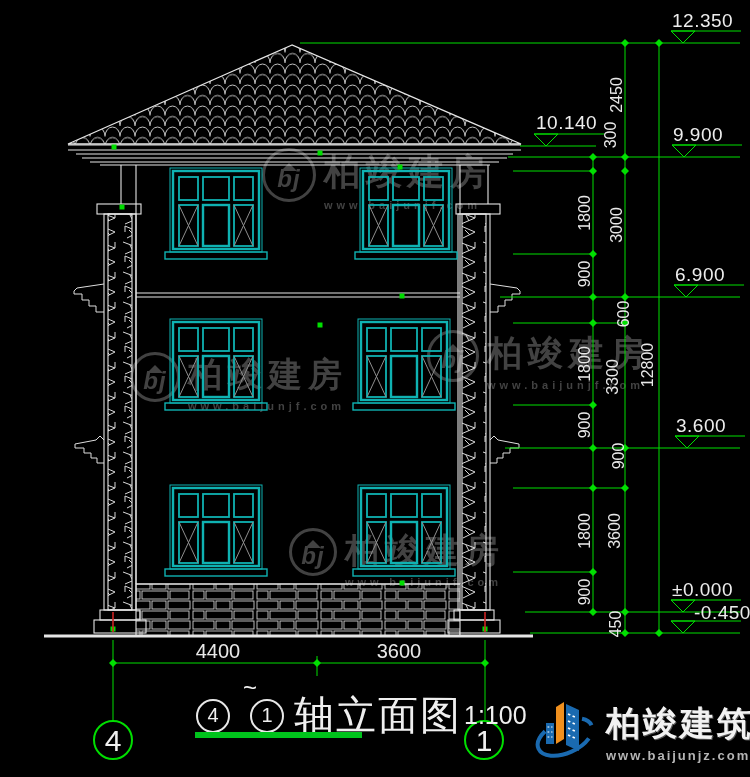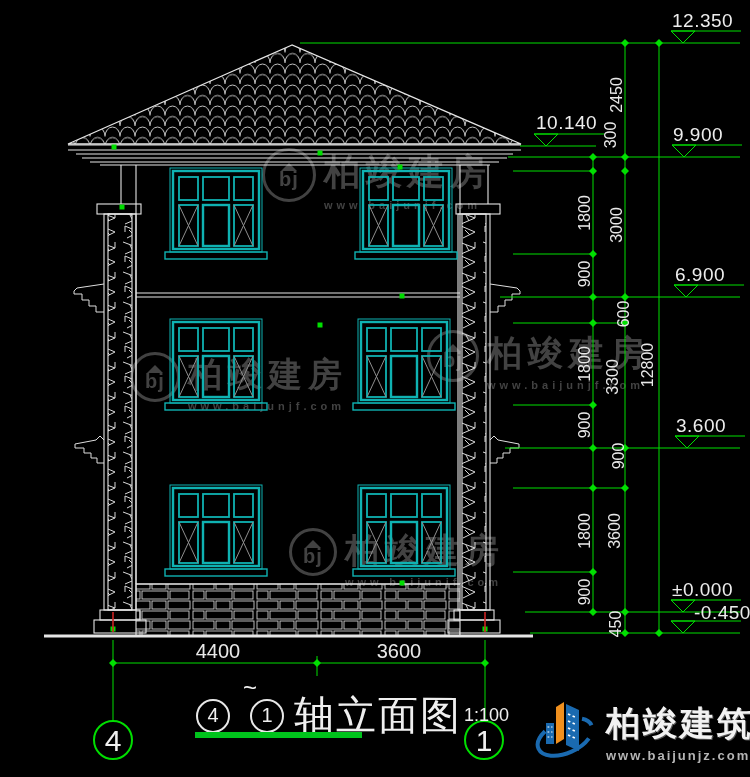--- a/index.html
+++ b/index.html
@@ -9,31 +9,31 @@
   .dim{fill:#e8e8e8;font-size:16px;}
   .dimb{fill:#e8e8e8;font-size:20px;}
   .elev{fill:#ededed;font-size:19px;letter-spacing:.5px;}
   .bubble{fill:#f0f0f0;font-size:30px;}
   
   .watermark{position:absolute;display:flex;align-items:flex-start;color:#424242;z-index:1;}
   .wm-circle{border:3px solid #424242;border-radius:50%;display:flex;flex-direction:column;
              align-items:center;justify-content:center;box-sizing:border-box;flex:0 0 auto;}
   .wm-roof{width:0;height:0;border-left:8px solid transparent;border-right:8px solid transparent;
            border-bottom:8px solid #424242;}
-  .wm-mono{font-weight:bold;font-size:20px;line-height:16px;letter-spacing:1px;}
+  .wm-mono{font-weight:bold;font-size:24px;line-height:16px;letter-spacing:1px;font-style:italic;}
   .wm-texts{margin-left:8px;}
   .wm-name{font-weight:bold;letter-spacing:6px;white-space:nowrap;}
   .wm-url{font-size:11px;font-weight:bold;letter-spacing:4px;white-space:nowrap;margin-top:2px;}
   
   .title-row{position:absolute;left:196px;top:688px;display:flex;align-items:center;z-index:3;color:#efefef;}
   .t-circle{width:30px;height:30px;border:2px solid #e8e8e8;border-radius:50%;display:flex;
             align-items:center;justify-content:center;font-size:20px;flex:0 0 auto;}
   .t-tilde{position:absolute;left:47px;top:-14px;font-size:24px;color:#efefef;}
   .t-name{font-size:40px;margin-left:10px;letter-spacing:2px;white-space:nowrap;}
-  .t-scale{font-size:18px;margin-left:2px;}
+  .t-scale{font-size:25px;margin-left:2px;}
   .title-underline{position:absolute;left:195px;top:732px;width:167px;height:6px;background:#00c31c;z-index:3;}
   
   .logo{position:absolute;left:534px;top:697px;display:flex;align-items:center;z-index:3;}
   .logo-texts{margin-left:6px;}
   .logo-name{font-size:34px;font-weight:bold;color:#f2f2f2;letter-spacing:3px;
              text-shadow:1px 1px 0 #555;white-space:nowrap;}
   .logo-url{font-size:13px;font-weight:bold;color:#b5b5b5;letter-spacing:2px;margin-top:1px;white-space:nowrap;}
 </style>
 </head>
 <body>

